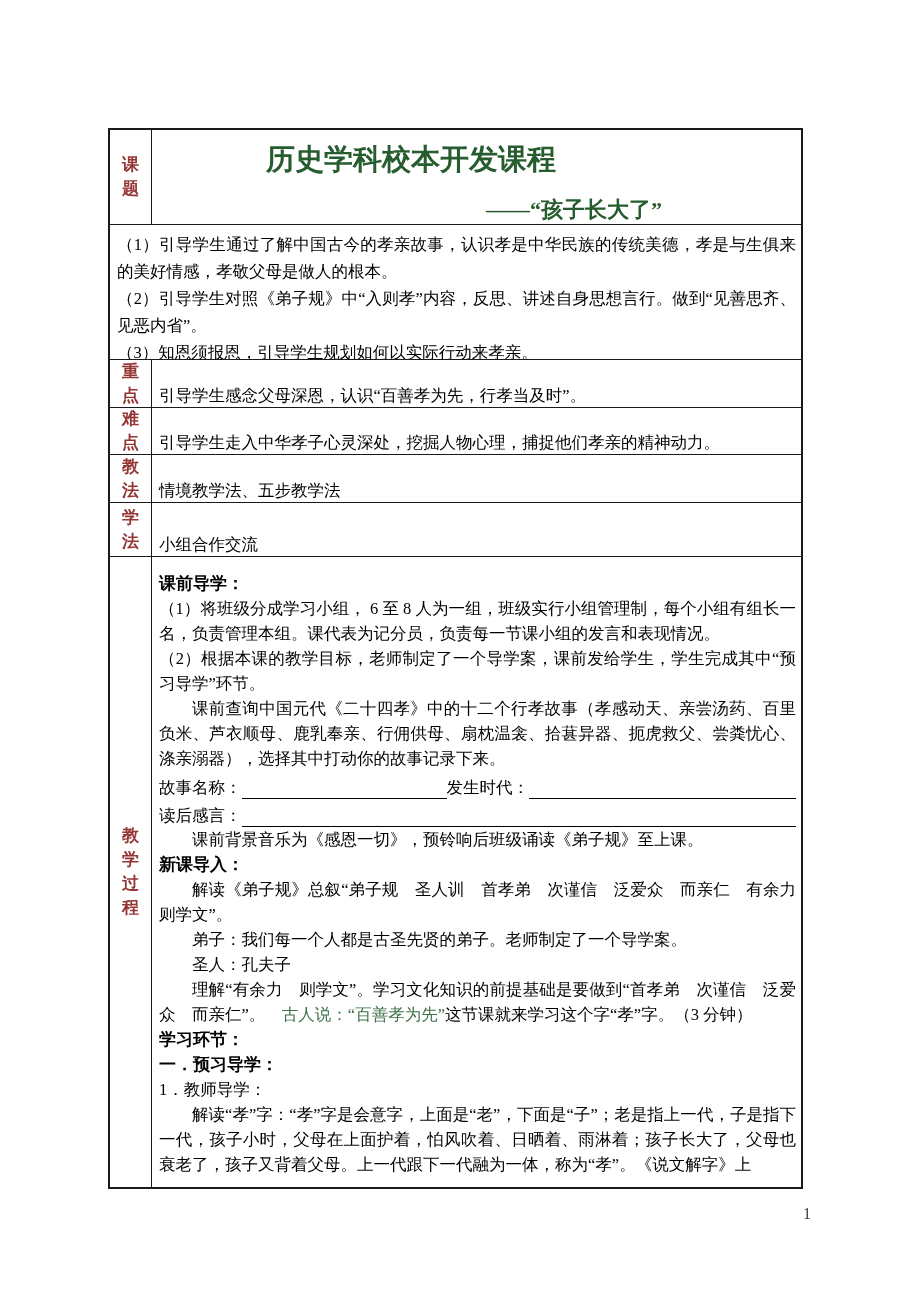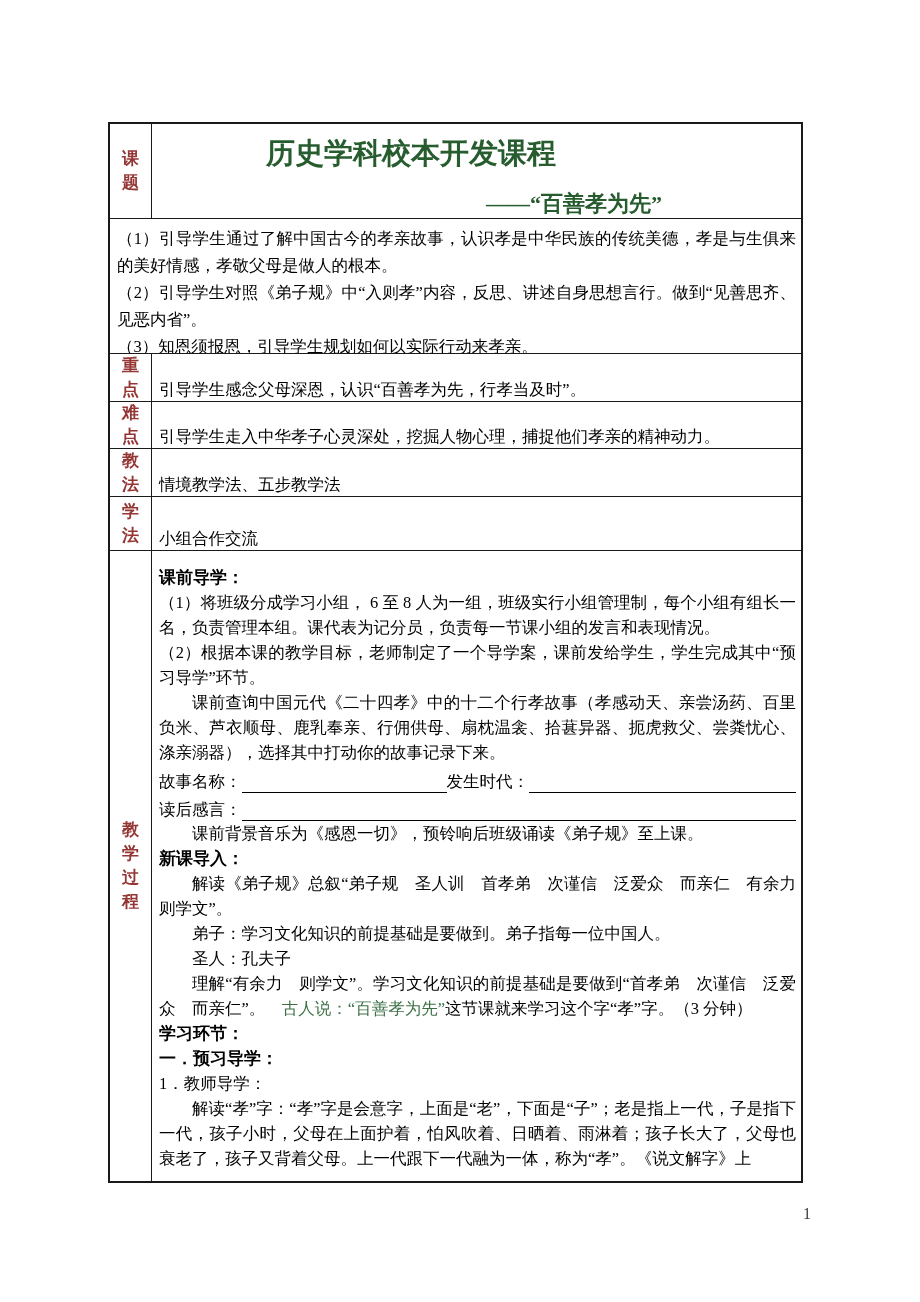--- a/index.html
+++ b/index.html
@@ -2,21 +2,21 @@
 <html style="--red: #943634; --green-title: #265c2e; --green-inline: #3d7047;"><head>
 <meta charset="utf-8">
 <style>
   :root { --red:#943634; --green-title:#265c2e; --green-inline:#3d7047; }
   html,body { margin:0; padding:0; }
   body {
     width:920px; height:1302px; position:relative; background:#ffffff;
     font-family:"Liberation Serif","DejaVu Serif",serif; color:#000;
   }
   .doc-table {
-    position:absolute; left:108px; top:122px; width:695px; height:1061px;
+    position:absolute; left:108px; top:128px; width:695px; height:1061px;
     border:2px solid #1a1a1a; box-sizing:border-box;
     display:flex; flex-direction:column; background:#fff;
   }
   .row { display:flex; border-bottom:1px solid #1a1a1a; box-sizing:border-box; flex-shrink:0; }
   .row:last-child { border-bottom:none; }
   .label-cell {
     width:42px; flex:0 0 42px; border-right:1px solid #1a1a1a; box-sizing:border-box;
     display:flex; align-items:center; justify-content:center;
   }
   .vlabel {
@@ -54,21 +54,21 @@
 <body>
 
 <div class="doc-table">
 
   <div class="row r1">
     <div class="label-cell">
       <div class="vlabel">课题</div>
     </div>
     <div class="content-cell">
       <div class="title">历史学科校本开发课程</div>
-      <div class="subtitle">——“百善孝为先”</div>
+      <div class="subtitle">——“孩子长大了”</div>
     </div>
   </div>
 
   <div class="row r2">
     <div class="content-cell obj-wrap">
         <div class="p obj">（1）引导学生通过了解中国古今的孝亲故事，认识孝是中华民族的传统美德，孝是与生俱来的美好情感，孝敬父母是做人的根本。</div>
         <div class="p obj">（2）引导学生对照《弟子规》中“入则孝”内容，反思、讲述自身思想言行。做到“见善思齐、见恶内省”。</div>
         <div class="p obj">（3）知恩须报恩，引导学生规划如何以实际行动来孝亲。</div>
       </div>
   </div>
@@ -124,21 +124,21 @@
           <span class="lab">发生时代：</span>
           <span class="line"></span>
         </div>
         <div class="fill">
           <span class="lab">读后感言：</span>
           <span class="line"></span>
         </div>
         <div class="p ind">课前背景音乐为《感恩一切》，预铃响后班级诵读《弟子规》至上课。</div>
         <div class="p head">新课导入：</div>
         <div class="p ind">解读《弟子规》总叙“弟子规　圣人训　首孝弟　次谨信　泛爱众　而亲仁　有余力则学文”。</div>
-        <div class="p ind">弟子：学习文化知识的前提基础是要做到。弟子指每一位中国人。</div>
+        <div class="p ind">弟子：我们每一个人都是古圣先贤的弟子。老师制定了一个导学案。</div>
         <div class="p ind">圣人：孔夫子</div>
         <div class="p ind"><span>理解“有余力　则学文”。学习文化知识的前提基础是要做到“首孝弟　次谨信　泛爱众　而亲仁”。　</span><span class="green">古人说：“百善孝为先”</span><span>这节课就来学习这个字“孝”字。（3 分钟）</span></div>
         <div class="p head">学习环节：</div>
         <div class="p head">一．预习导学：</div>
         <div class="p">1．教师导学：</div>
         <div class="p ind">解读“孝”字：“孝”字是会意字，上面是“老”，下面是“子”；老是指上一代，子是指下一代，孩子小时，父母在上面护着，怕风吹着、日晒着、雨淋着；孩子长大了，父母也衰老了，孩子又背着父母。上一代跟下一代融为一体，称为“孝”。《说文解字》上</div>
       </div>
   </div>
 
 </div>

